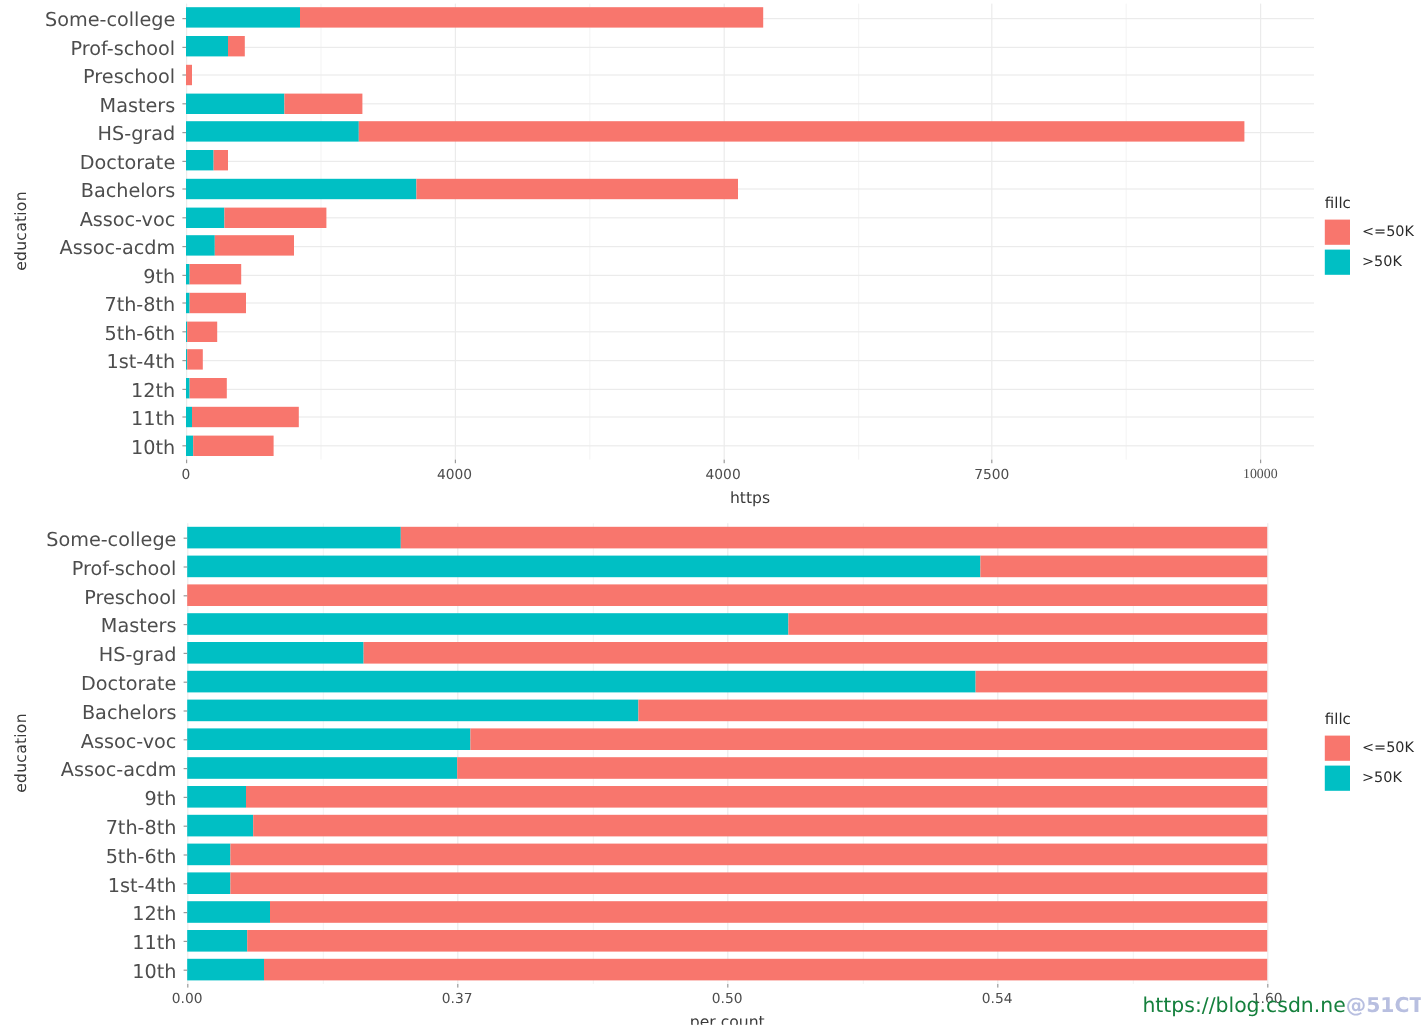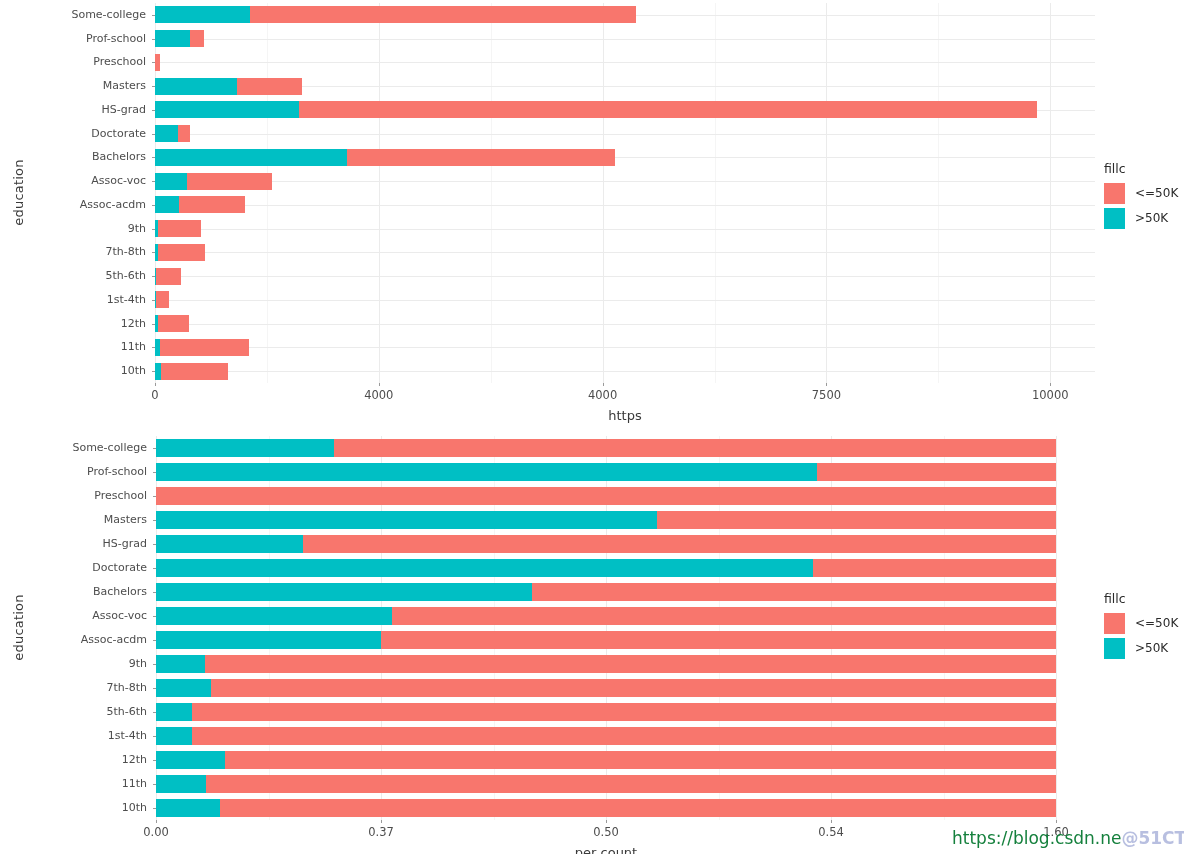--- a/index.html
+++ b/index.html
@@ -72,21 +72,21 @@
     display: flex;
     align-items: center;
   }
   .seg {
     height: 100%;
     display: block;
   }
   .ylabel {
     position: absolute;
     right: 0;
-    font-size: 11px;
+    font-size: 16px;
     color: #4d4d4d;
     text-align: right;
     white-space: nowrap;
     line-height: 1;
   }
   .ytick {
     position: absolute;
     height: 1px;
     width: 3px;
     background: #9a9a9a;
@@ -273,21 +273,21 @@
   <div id="c1-xlabels">
       <div class="xtick" style="left: 155px; top: 383px;"></div>
       <div class="xlabel" style="left: 95px; width: 120px; top: 390px;">0</div>
       <div class="xtick" style="left: 378.81px; top: 383px;"></div>
       <div class="xlabel" style="left: 318.81px; width: 120px; top: 390px;">4000</div>
       <div class="xtick" style="left: 602.619px; top: 383px;"></div>
       <div class="xlabel" style="left: 542.619px; width: 120px; top: 390px;">4000</div>
       <div class="xtick" style="left: 826.429px; top: 383px;"></div>
       <div class="xlabel" style="left: 766.429px; width: 120px; top: 390px;">7500</div>
       <div class="xtick" style="left: 1050.24px; top: 383px;"></div>
-      <div class="xlabel" style="left: 990.238px; width: 120px; top: 390px;">10000</div>
+      <div class="xlabel" style="left: 990.238px; width: 120px; top: 390px; font-family: Liberation Serif, serif;">10000</div>
     </div>
   <div class="xaxis-title" id="c1-xtitle" style="left: 525px; width: 200px; top: 408px;">https</div>
   <div class="legend" id="c1-legend" style="left: 1104px; top: 163px;">
     <div class="legend-title">fillc</div>
     <div id="c1-legend-items">
         <div class="legend-item">
           <span class="legend-swatch" style="background: rgb(248, 118, 109);"></span>
           <span class="legend-label">&lt;=50K</span>
         </div>
         <div class="legend-item">

